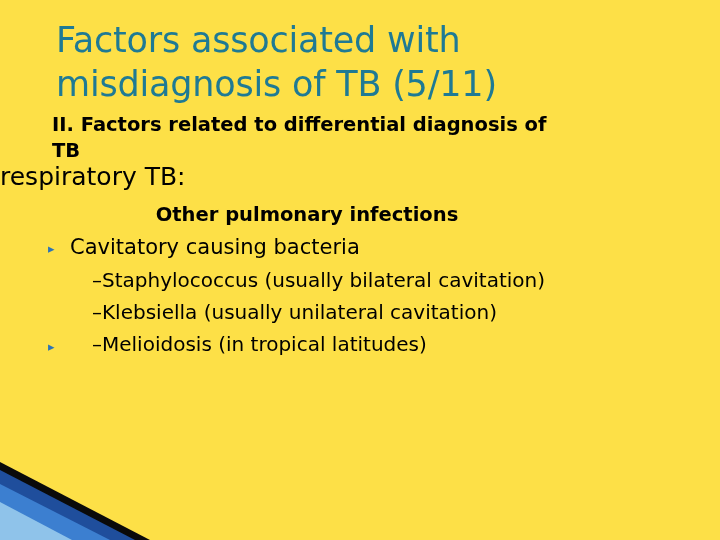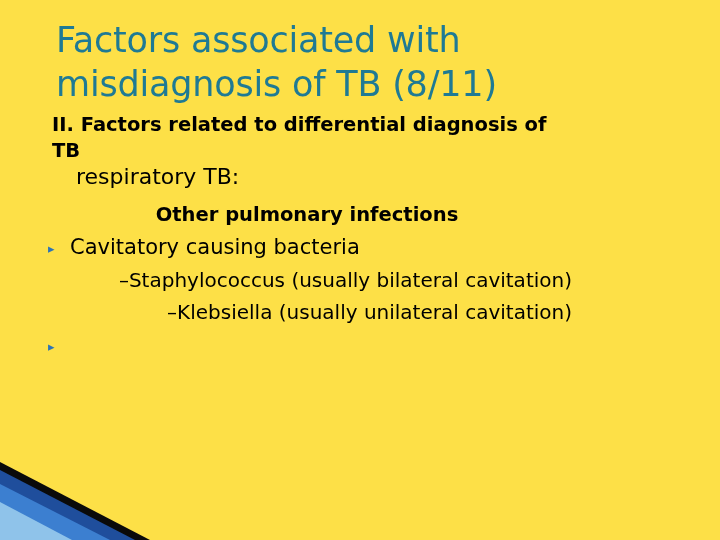--- a/index.html
+++ b/index.html
@@ -54,23 +54,22 @@
     font-weight: bold;
     line-height: 26px;
     margin-left: 52px;
   }
   .l-sub1 {
     font-size: 19.5px;
     line-height: 26px;
     margin-left: 57px;
   }
   .l-sub1b {
-    font-size: 22px;
+    font-size: 25px;
     line-height: 26px;
-    margin-left: 76px;
   }
   .l-center {
     font-size: 19.5px;
     font-weight: bold;
     line-height: 30px;
     margin-left: 0;
     text-align: center;
     padding-left: 42px;
     margin-top: 10px;
   }
@@ -84,39 +83,38 @@
     position: absolute;
     left: -22px;
     top: 2px;
     color: #2E74B5;
     font-size: 13px;
   }
   .l-dash {
     font-size: 20px;
     line-height: 32px;
     margin-left: 92px;
-    text-align: right;
   }
   .deco {
     position: absolute;
     left: 0;
     bottom: 0;
     width: 340px;
     height: 130px;
     pointer-events: none;
   }
 </style>
 </head>
 <body>
 
 <div class="slide">
 
   <div class="title-block">
     <div class="title-line">Factors associated with</div>
-    <div class="title-line">misdiagnosis of TB (8/11)</div>
+    <div class="title-line">misdiagnosis of TB (5/11)</div>
   </div>
 
   <div class="body-block">
 
     <div class="line l-head">II. Factors related to differential diagnosis of TB</div>
 
     <div class="line l-sub1b">respiratory TB:</div>
 
     <div class="line l-center">Other pulmonary infections</div>
 
@@ -125,20 +123,21 @@
       <span>Cavitatory causing bacteria</span>
     </div>
 
     <div class="line l-dash">–Staphylococcus (usually bilateral cavitation)</div>
     <div class="line l-dash">–Klebsiella (usually unilateral cavitation)</div>
 
     <div class="line l-bullet">
       <span class="bullet-marker">▸</span>
     </div>
 
+    <div class="line l-dash">–Melioidosis (in tropical latitudes)</div>
 
   </div>
 
   <svg class="deco" viewBox="0 0 340 130" preserveAspectRatio="none">
     <polygon points="0,130 0,52 150,130" fill="#0a0a0a"></polygon>
     <polygon points="0,130 0,60 135,130" fill="#1F4E9C"></polygon>
     <polygon points="0,130 0,74 110,130" fill="#3C7FD0"></polygon>
     <polygon points="0,130 0,92 72,130" fill="#8FC3EA"></polygon>
   </svg>
 

